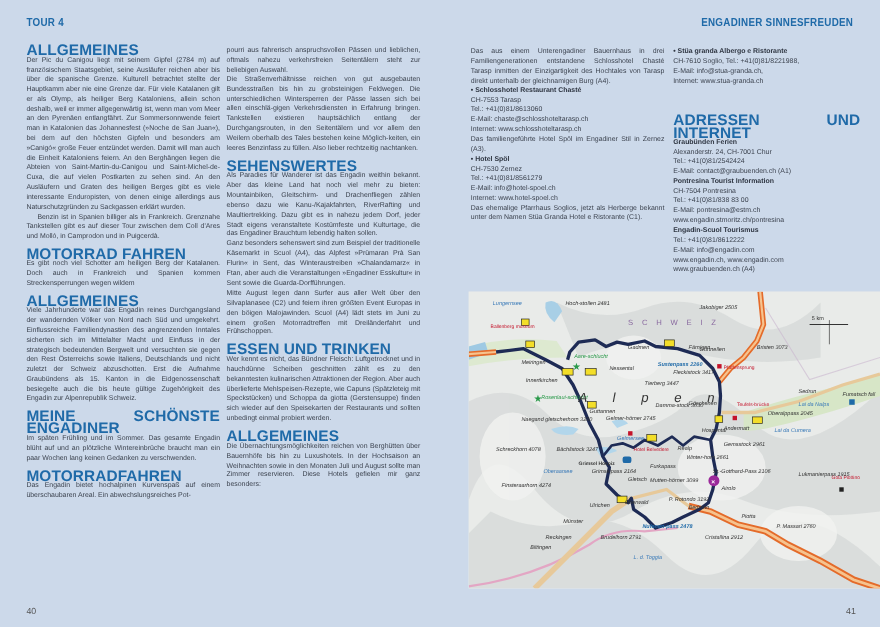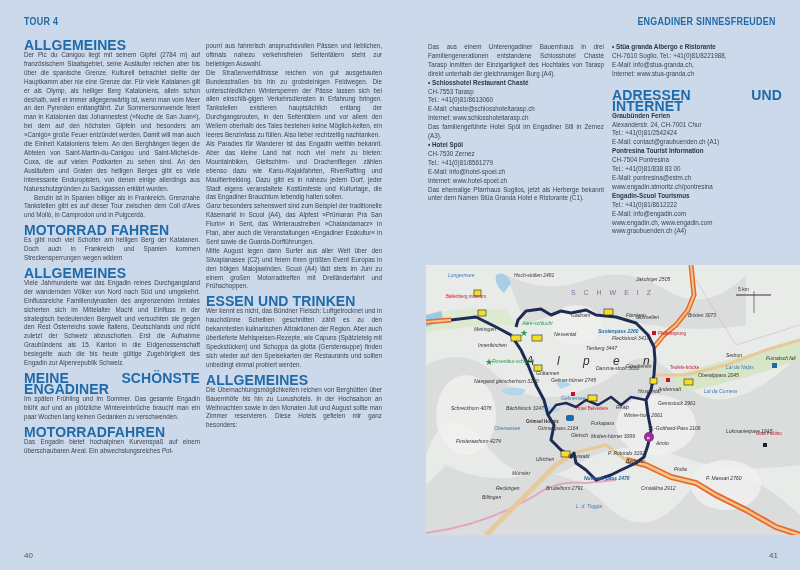--- a/index.html
+++ b/index.html
@@ -43,20 +43,21 @@
   <p class="para">Viele Jahrhunderte war das Engadin reines Durchgangsland der wandernden Völker von Nord nach Süd und umgekehrt. Einflussreiche Familiendynastien des angrenzenden Inntales sicherten sich im Mittelalter Macht und Einfluss in der strategisch bedeutenden Bergwelt und versuchten sie gegen den Rest Österreichs sowie Italiens, Deutschlands und nicht zuletzt der Schweiz abzuschotten. Erst die Aufnahme Graubündens als 15. Kanton in die Eidgenossenschaft besiegelte auch die bis heute gültige Zugehörigkeit des Engadin zur Alpenrepublik Schweiz.</p>
   <div class="section-heading">MEINE SCHÖNSTE ENGADINER</div>
   <p class="para">Im späten Frühling und im Sommer. Das gesamte Engadin blüht auf und an plötzliche Wintereinbrüche braucht man ein paar Wochen lang keinen Gedanken zu verschwenden.</p>
   <div class="section-heading">MOTORRADFAHREN</div>
   <p class="para">Das Engadin bietet hochalpinen Kurvenspaß auf einem überschaubaren Areal. Ein abwechslungsreiches Pot-</p>
 </div>
 
 <div class="col col-2">
   <p class="para">pourri aus fahrerisch anspruchsvollen Pässen und lieblichen, oftmals nahezu verkehrsfreien Seitentälern steht zur beliebigen Auswahl.</p>
   <p class="para">Die Straßenverhältnisse reichen von gut ausgebauten Bundesstraßen bis hin zu grobsteinigen Feldwegen. Die unterschiedlichen Wintersperren der Pässe lassen sich bei allen einschlä-gigen Verkehrsdiensten in Erfahrung bringen. Tankstellen existieren hauptsächlich entlang der Durchgangsrouten, in den Seitentälern und vor allem den Weilern oberhalb des Tales bestehen keine Möglich-keiten, ein leeres Benzinfass zu füllen. Also lieber rechtzeitig nachtanken.</p>
+  <div class="section-heading">SEHENSWERTES</div>
   <p class="para">Als Paradies für Wanderer ist das Engadin weithin bekannt. Aber das kleine Land hat noch viel mehr zu bieten: Mountainbiken, Gleitschirm- und Drachenfliegen zählen ebenso dazu wie Kanu-/Kajakfahrten, RiverRafting und Maultiertrekking. Dazu gibt es in nahezu jedem Dorf, jeder Stadt eigens veranstaltete Kostümfeste und Kulturtage, die das Engadiner Brauchtum lebendig halten sollen.</p>
   <p class="para">Ganz besonders sehenswert sind zum Beispiel der traditionelle Käsemarkt in Scuol (A4), das Alpfest »Prümaran Prà San Flurin« in Sent, das Winteraustreiben »Chalandamarz« in Ftan, aber auch die Veranstaltungen »Engadiner Esskultur« in Sent sowie die Guarda-Dorfführungen.</p>
   <p class="para">Mitte August legen dann Surfer aus aller Welt über den Silvaplanasee (C2) und feiern ihren größten Event Europas in den böigen Malojawinden. Scuol (A4) lädt stets im Juni zu einem großen Motorradtreffen mit Dreiländerfahrt und Frühschoppen.</p>
   <div class="section-heading">ESSEN UND TRINKEN</div>
   <p class="para">Wer kennt es nicht, das Bündner Fleisch: Luftgetrocknet und in hauchdünne Scheiben geschnitten zählt es zu den bekanntesten kulinarischen Attraktionen der Region. Aber auch überlieferte Mehlspeisen-Rezepte, wie Capuns (Spätzleteig mit Speckstücken) und Schoppa da giotta (Gerstensuppe) finden sich wieder auf den Speisekarten der Restaurants und sollten unbedingt einmal probiert werden.</p>
   <div class="section-heading">ALLGEMEINES</div>
   <p class="para">Die Übernachtungsmöglichkeiten reichen von Berghütten über Bauernhöfe bis hin zu Luxushotels. In der Hochsaison an Weihnachten sowie in den Monaten Juli und August sollte man Zimmer reservieren. Diese Hotels gefielen mir ganz besonders:</p>
 </div>
 
 <div class="col col-3">
@@ -73,21 +74,21 @@
   <div class="contact-line">E-Mail: info@hotel-spoel.ch</div>
   <div class="contact-line">Internet: www.hotel-spoel.ch</div>
   <p class="para">Das ehemalige Pfarrhaus Soglios, jetzt als Herberge bekannt unter dem Namen Stüa Granda Hotel e Ristorante (C1).</p>
 </div>
 
 <div class="col col-4">
   <div class="bold-item">• Stüa granda Albergo e Ristorante</div>
   <div class="contact-line">CH-7610 Soglio, Tel.: +41(0)81/8221988,</div>
   <div class="contact-line">E-Mail: info@stua-granda.ch,</div>
   <div class="contact-line">Internet: www.stua-granda.ch</div>
-  <div class="section-heading" style="margin-top:11px">ADRESSEN UND INTERNET</div>
+  <div class="section-heading" style="margin-top:25px">ADRESSEN UND INTERNET</div>
   <div class="sub-bold">Graubünden Ferien</div>
   <div class="contact-line">Alexanderstr. 24, CH-7001 Chur</div>
   <div class="contact-line">Tel.: +41(0)81/2542424</div>
   <div class="contact-line">E-Mail: contact@graubuenden.ch (A1)</div>
   <div class="sub-bold">Pontresina Tourist Information</div>
   <div class="contact-line">CH-7504 Pontresina</div>
   <div class="contact-line">Tel.: +41(0)81/838 83 00</div>
   <div class="contact-line">E-Mail: pontresina@estm.ch</div>
   <div class="contact-line">www.engadin.stmoritz.ch/pontresina</div>
   <div class="sub-bold">Engadin-Scuol Tourismus</div>

